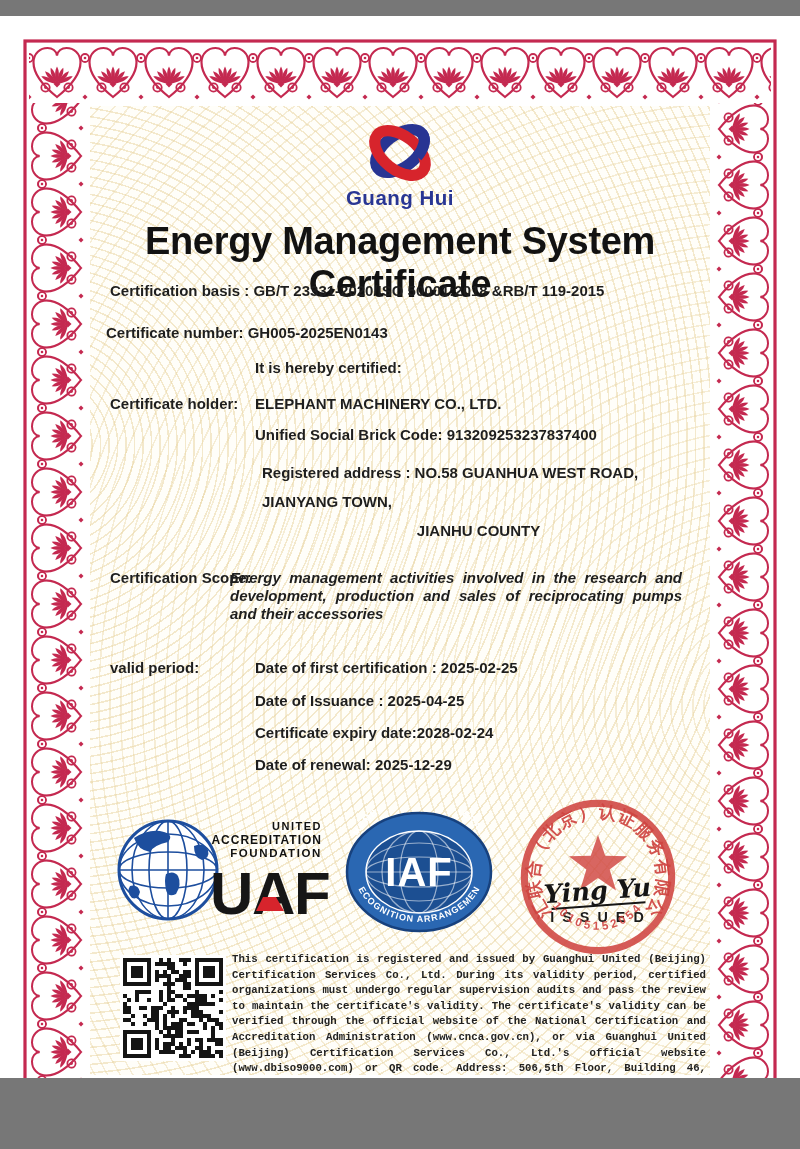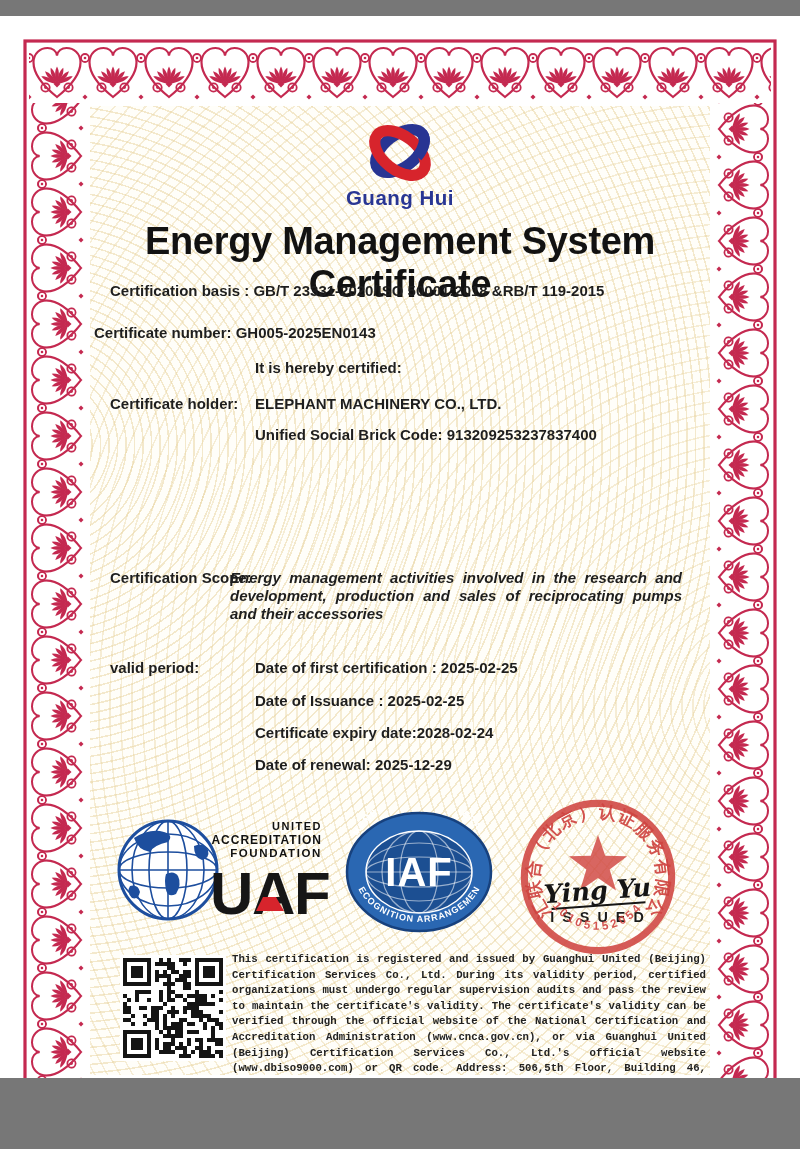--- a/index.html
+++ b/index.html
@@ -89,50 +89,54 @@
     <div class="abs ctr brand-name">Guang Hui</div>
 
     <div class="abs ctr title">Energy Management System Certificate</div>
 
     <div class="abs row" style="top:176px">
       <span class="lbl" style="left:20px"><span>Certification basis :</span>
       <span>GB/T 23331-2020/ISO 50001:2018 &amp;RB/T 119-2015</span></span>
     </div>
 
     <div class="abs row" style="top:218px">
-      <span class="lbl" style="left:4px"><span>Certificate number:</span>
+      <span class="lbl" style="left:16px"><span>Certificate number:</span>
       <span>GH005-2025EN0143</span></span>
     </div>
 
     <div class="abs row" style="top:253px">
       <span class="val">It is hereby certified:</span>
     </div>
 
     <div class="abs row" style="top:289px">
       <span class="lbl">Certificate holder:</span>
       <span class="val">ELEPHANT MACHINERY CO., LTD.</span>
     </div>
 
     <div class="abs row" style="top:320px">
       <span class="val">Unified Social Brick Code: 913209253237837400</span>
     </div>
 
+    <div class="abs blockval" style="top:352px">
+      <div class="pre" style="padding-left:7px">Registered address : NO.58 GUANHUA WEST ROAD, JIANYANG TOWN,</div>
+      <div class="cline">JIANHU COUNTY</div>
+    </div>
 
 
     <div class="abs row" style="top:463px">
       <span class="lbl">Certification Scope:</span>
       <span class="scope-val">Energy management activities involved in the research and development, production and sales of reciprocating pumps and their accessories</span>
     </div>
 
     <div class="abs row" style="top:553px">
       <span class="lbl">valid period:</span>
       <span class="val">Date of first certification : 2025-02-25</span>
     </div>
     <div class="abs row" style="top:586px">
-      <span class="val">Date of Issuance : 2025-02-25</span>
+      <span class="val">Date of Issuance : 2025-04-25</span>
     </div>
     <div class="abs row" style="top:618px">
       <span class="val">Certificate expiry date:2028-02-24</span>
     </div>
     <div class="abs row" style="top:650px">
       <span class="val">Date of renewal: 2025-12-29</span>
     </div>
 
     <svg class="abs" style="left:24px;top:706px" width="216" height="114" viewBox="0 0 216 114">
       <defs>

